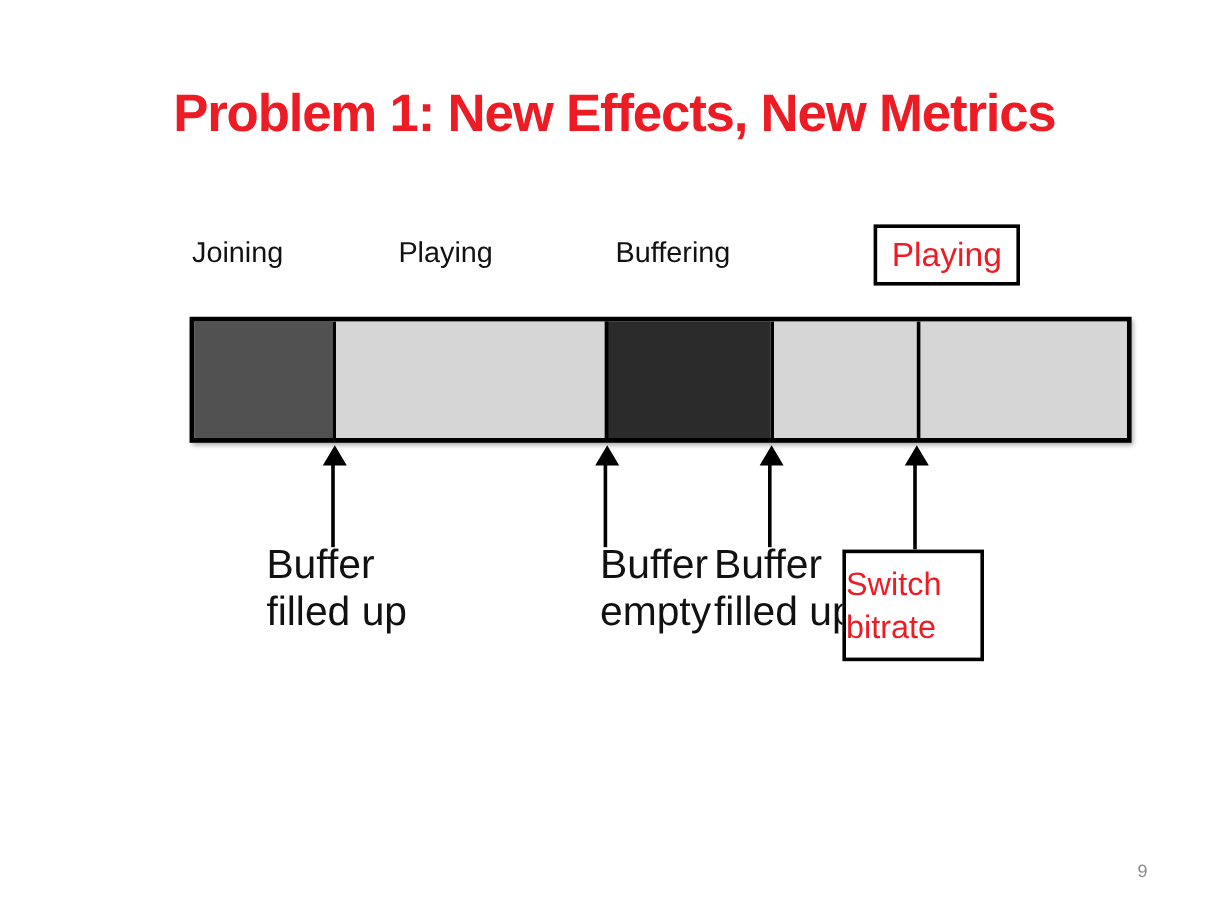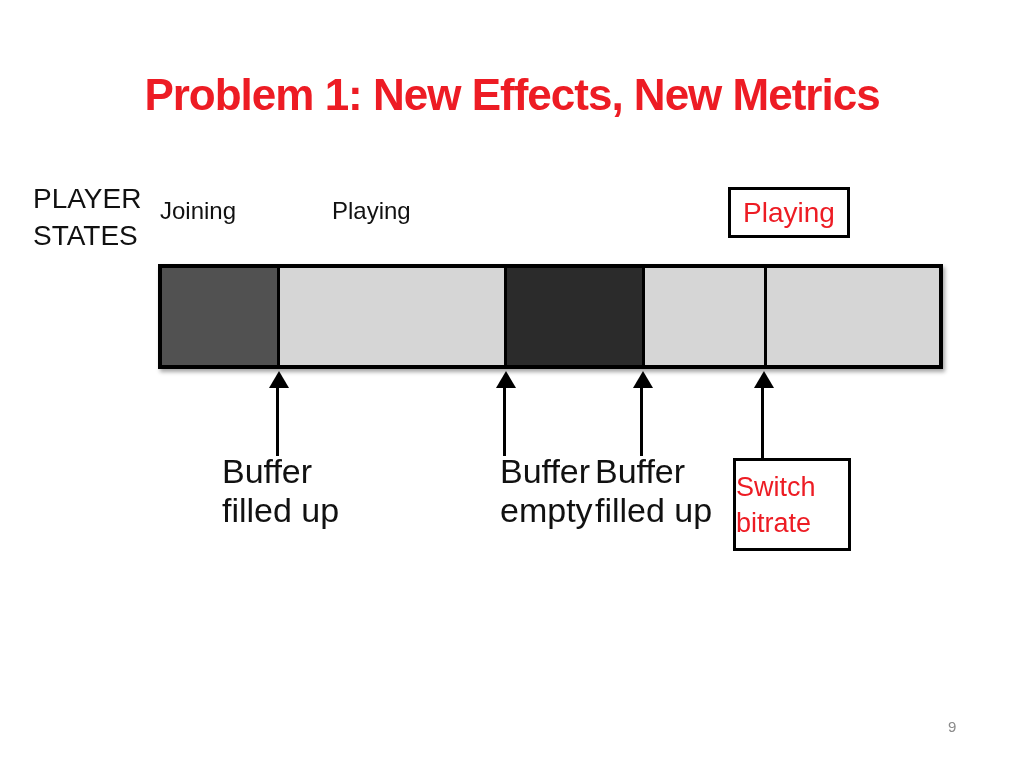--- a/index.html
+++ b/index.html
@@ -36,21 +36,21 @@
   .state-joining{left:160px;}
   .state-playing1{left:332px;}
   .state-buffering{left:513px;}
 
   .boxed{
     position:absolute;border:3px solid #000;background:#fff;
     color:var(--red);display:flex;align-items:center;justify-content:center;
     box-sizing:border-box;
   }
   .playing-box{left:728px;top:187px;width:122px;height:51px;font-size:28px;}
-  .switch-box{left:733px;top:458px;width:118px;height:93px;font-size:27px;line-height:36px;}
+  .switch-box{left:702px;top:458px;width:118px;height:93px;font-size:27px;line-height:36px;}
   .switch-box .box-text{text-align:left;}
 
   .timeline-bar{
     position:absolute;left:158px;top:264px;width:785px;height:105px;
     border:4px solid #000;box-sizing:border-box;display:flex;
     box-shadow:2px 3px 4px rgba(0,0,0,0.35);
     background:var(--seg-light);
   }
   .seg{flex-basis:0;box-sizing:border-box;height:100%;}
   .seg-1{flex-grow:117;background:var(--seg-dark);}
@@ -83,24 +83,24 @@
     position:absolute;left:948px;top:718px;font-size:15px;color:var(--muted);
   }
 </style>
 </head>
 <body>
 
 <div class="slide">
 
   <div class="title">Problem 1: New Effects, New Metrics</div>
 
-  <div class="section-label player-states-label">PLAYER STATES</div>
 
   <div class="state-label state-joining">Joining</div>
   <div class="state-label state-playing1">Playing</div>
+  <div class="state-label state-buffering">Buffering</div>
   <div class="boxed playing-box">
     <span class="box-text">Playing</span>
   </div>
 
   <div class="timeline-bar">
     <div class="seg seg-1" style="background-color: rgb(81, 81, 81);"></div>
     <div class="seg seg-2" style="background-color: rgb(214, 214, 214);"></div>
     <div class="seg seg-3" style="background-color: rgb(43, 43, 43);"></div>
     <div class="seg seg-4" style="background-color: rgb(214, 214, 214);"></div>
     <div class="seg seg-5" style="background-color: rgb(214, 214, 214);"></div>

